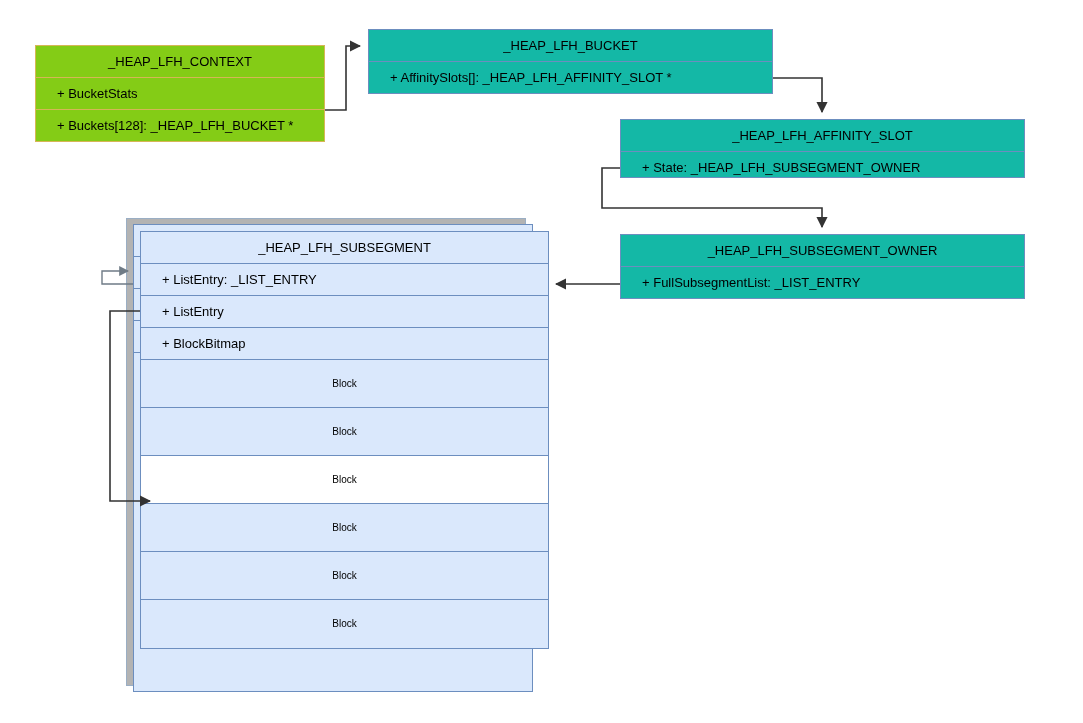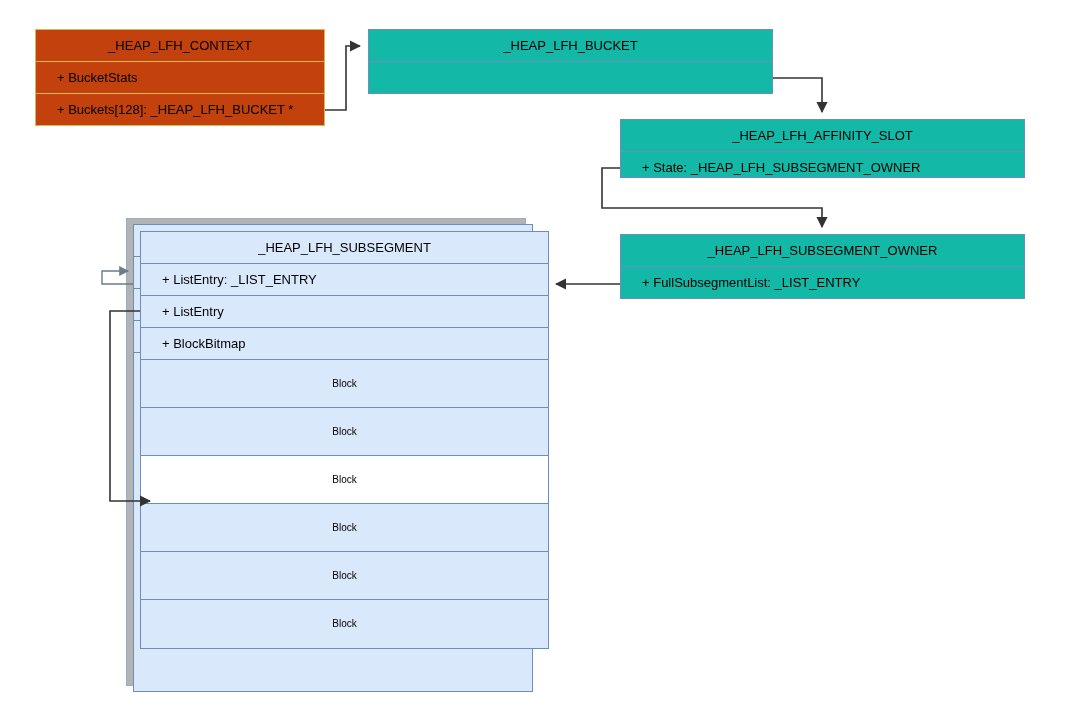--- a/index.html
+++ b/index.html
@@ -25,21 +25,22 @@
     position: absolute;
     box-sizing: border-box;
     border: 1px solid #6c8ebf;
     background: #14b8a6;
     font-size: 13px;
     color: #000000;
     z-index: 5;
   }
   .uml.orange {
     border-color: #d6b656;
-    background: #c2410c;
+    background: #84cc16;
+    margin-top: 16px;
   }
   .uml .title {
     box-sizing: border-box;
     text-align: center;
     line-height: 32px;
     height: 32px;
     border-bottom: 1px solid #6c8ebf;
     white-space: nowrap;
     overflow: hidden;
   }
@@ -134,20 +135,21 @@
 <div id="canvas">
 
   <div class="uml orange" id="box-context">
     <div class="title">_HEAP_LFH_CONTEXT</div>
     <div class="row">+ BucketStats</div>
     <div class="row last">+ Buckets[128]: _HEAP_LFH_BUCKET *</div>
   </div>
 
   <div class="uml" id="box-bucket">
     <div class="title">_HEAP_LFH_BUCKET</div>
+    <div class="row last">+ AffinitySlots[]: _HEAP_LFH_AFFINITY_SLOT *</div>
   </div>
 
   <div class="uml" id="box-affinity">
     <div class="title">_HEAP_LFH_AFFINITY_SLOT</div>
     <div class="row last">+ State: _HEAP_LFH_SUBSEGMENT_OWNER</div>
   </div>
 
   <div class="uml" id="box-owner">
     <div class="title">_HEAP_LFH_SUBSEGMENT_OWNER</div>
     <div class="row last">+ FullSubsegmentList: _LIST_ENTRY</div>

